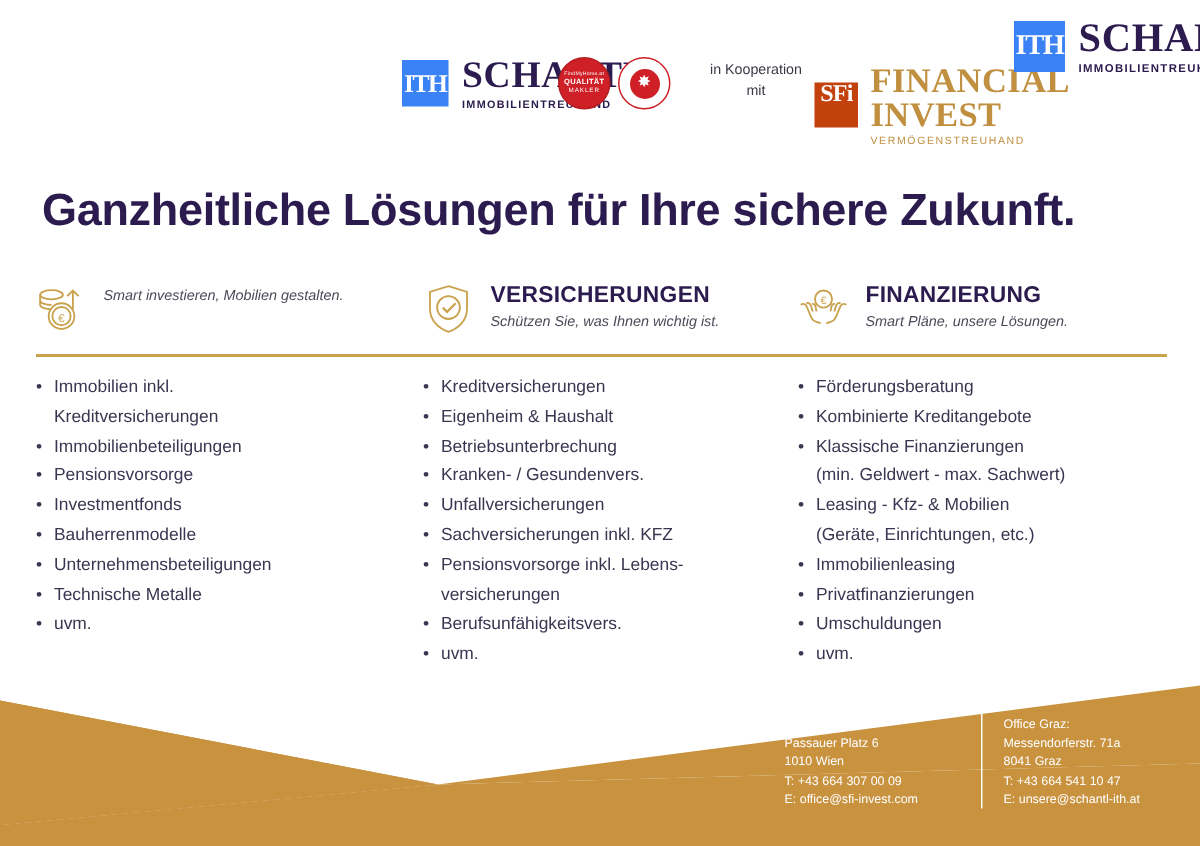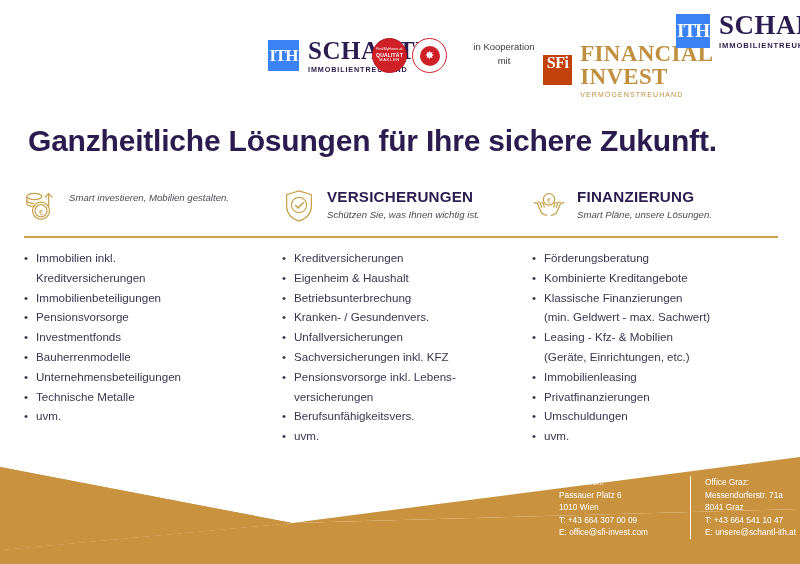--- a/index.html
+++ b/index.html
@@ -284,21 +284,21 @@
     left: 523px;
     top: 476px;
     display: flex;
     gap: 0;
   }
   .office {
     font-size: 8.3px;
     color: #ffffff;
     line-height: 1.52;
   }
-  .office.wien { width: 131px; margin-left: 36px; }
+  .office.wien { width: 131px; }
   .office.graz { padding-left: 14px; border-left: 1px solid #ffffff; }
   .office .o-title { }
   .office .o-line { white-space: nowrap; }
 </style>
 </head>
 <body>
 
 <div class="page">
 
   <div class="header">

